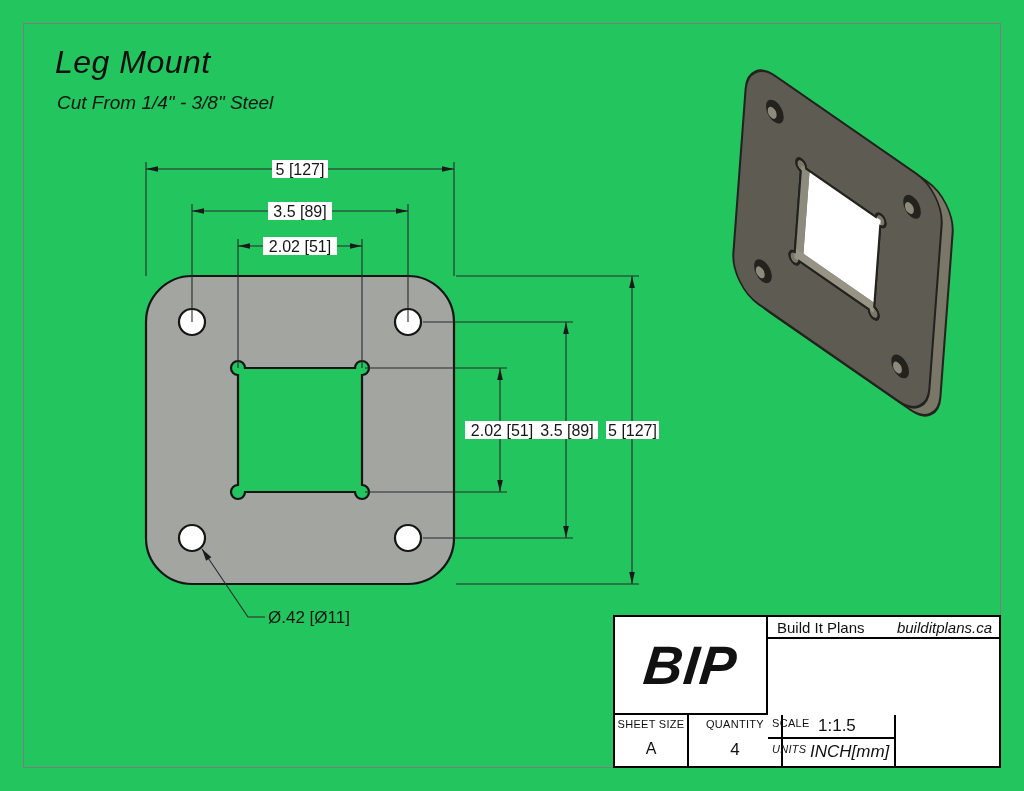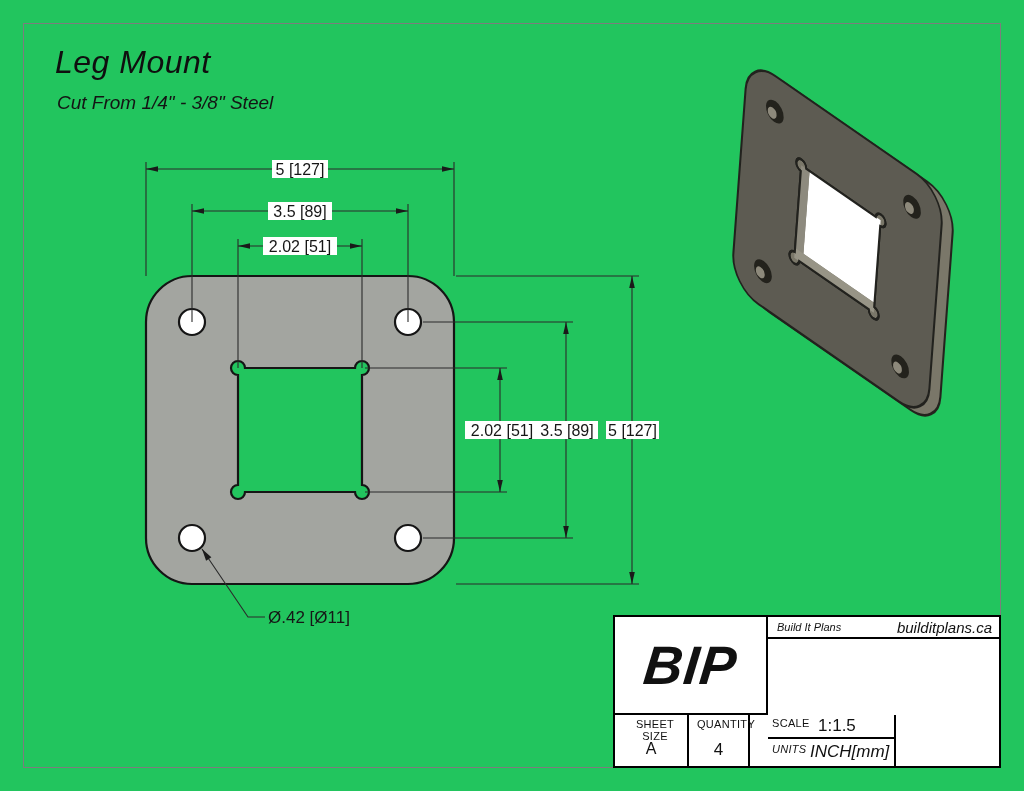--- a/index.html
+++ b/index.html
@@ -16,30 +16,30 @@
   
   .tb{position:absolute;left:613px;top:615px;width:388px;height:153px;
       border:2px solid #000;box-sizing:border-box;background:#fff;}
   .tb *{box-sizing:border-box;}
   .cell{position:absolute;}
   .bip-cell{left:0;top:0;width:153px;height:98px;border-right:2px solid #000;border-bottom:2px solid #000;
             display:flex;align-items:center;justify-content:center;}
   .bip{font-size:54px;font-weight:700;font-style:italic;letter-spacing:1px;transform:skewX(-6deg);}
   .hdr{left:153px;top:0;right:0;height:22px;border-bottom:2px solid #000;
        display:flex;justify-content:space-between;align-items:center;padding:0 7px 0 9px;}
-  .company{font-size:11px;font-style:italic;font-weight:500;}
+  .company{font-size:15px;font-weight:500;}
   .website{font-size:15px;font-style:italic;}
   .part{left:153px;top:22px;right:0;height:76px;border-bottom:2px solid #000;padding:7px 5px 3px 12px;}
   .partname{font-size:16px;}
   .legal{position:absolute;left:5px;right:3px;bottom:3px;font-size:8.5px;line-height:1.3;color:#222;}
   .band1{left:0;top:98px;width:74px;bottom:0;border-right:2px solid #000;}
-  .band2{left:74px;top:98px;width:61px;bottom:0;border-right:2px solid #000;}
+  .band2{left:74px;top:98px;width:94px;bottom:0;border-right:2px solid #000;}
   .band3{left:153px;top:98px;width:128px;bottom:0;border-right:2px solid #000;text-align:center;}
   .band4{left:271px;top:98px;right:0;bottom:0;}
-  .lblcenter{position:absolute;top:3px;width:100%;text-align:center;font-size:11px;letter-spacing:.3px;padding-left:8px;}
+  .lblcenter{position:absolute;top:3px;width:100%;text-align:center;font-size:11px;letter-spacing:.3px;}
   .valcenter{position:absolute;top:25px;width:100%;text-align:center;font-size:17px;}
   .subrow-top{position:absolute;left:0;right:0;top:0;height:24px;border-bottom:2px solid #000;}
   .subrow-bot{position:absolute;left:0;right:0;top:26px;bottom:0;font-style:italic;}
   .slbl{position:absolute;left:4px;top:2px;font-size:11px;letter-spacing:.3px;}
   .sval{position:absolute;top:1px;font-size:17px;}
 </style>
 </head>
 <body>
 
 <div class="page">

